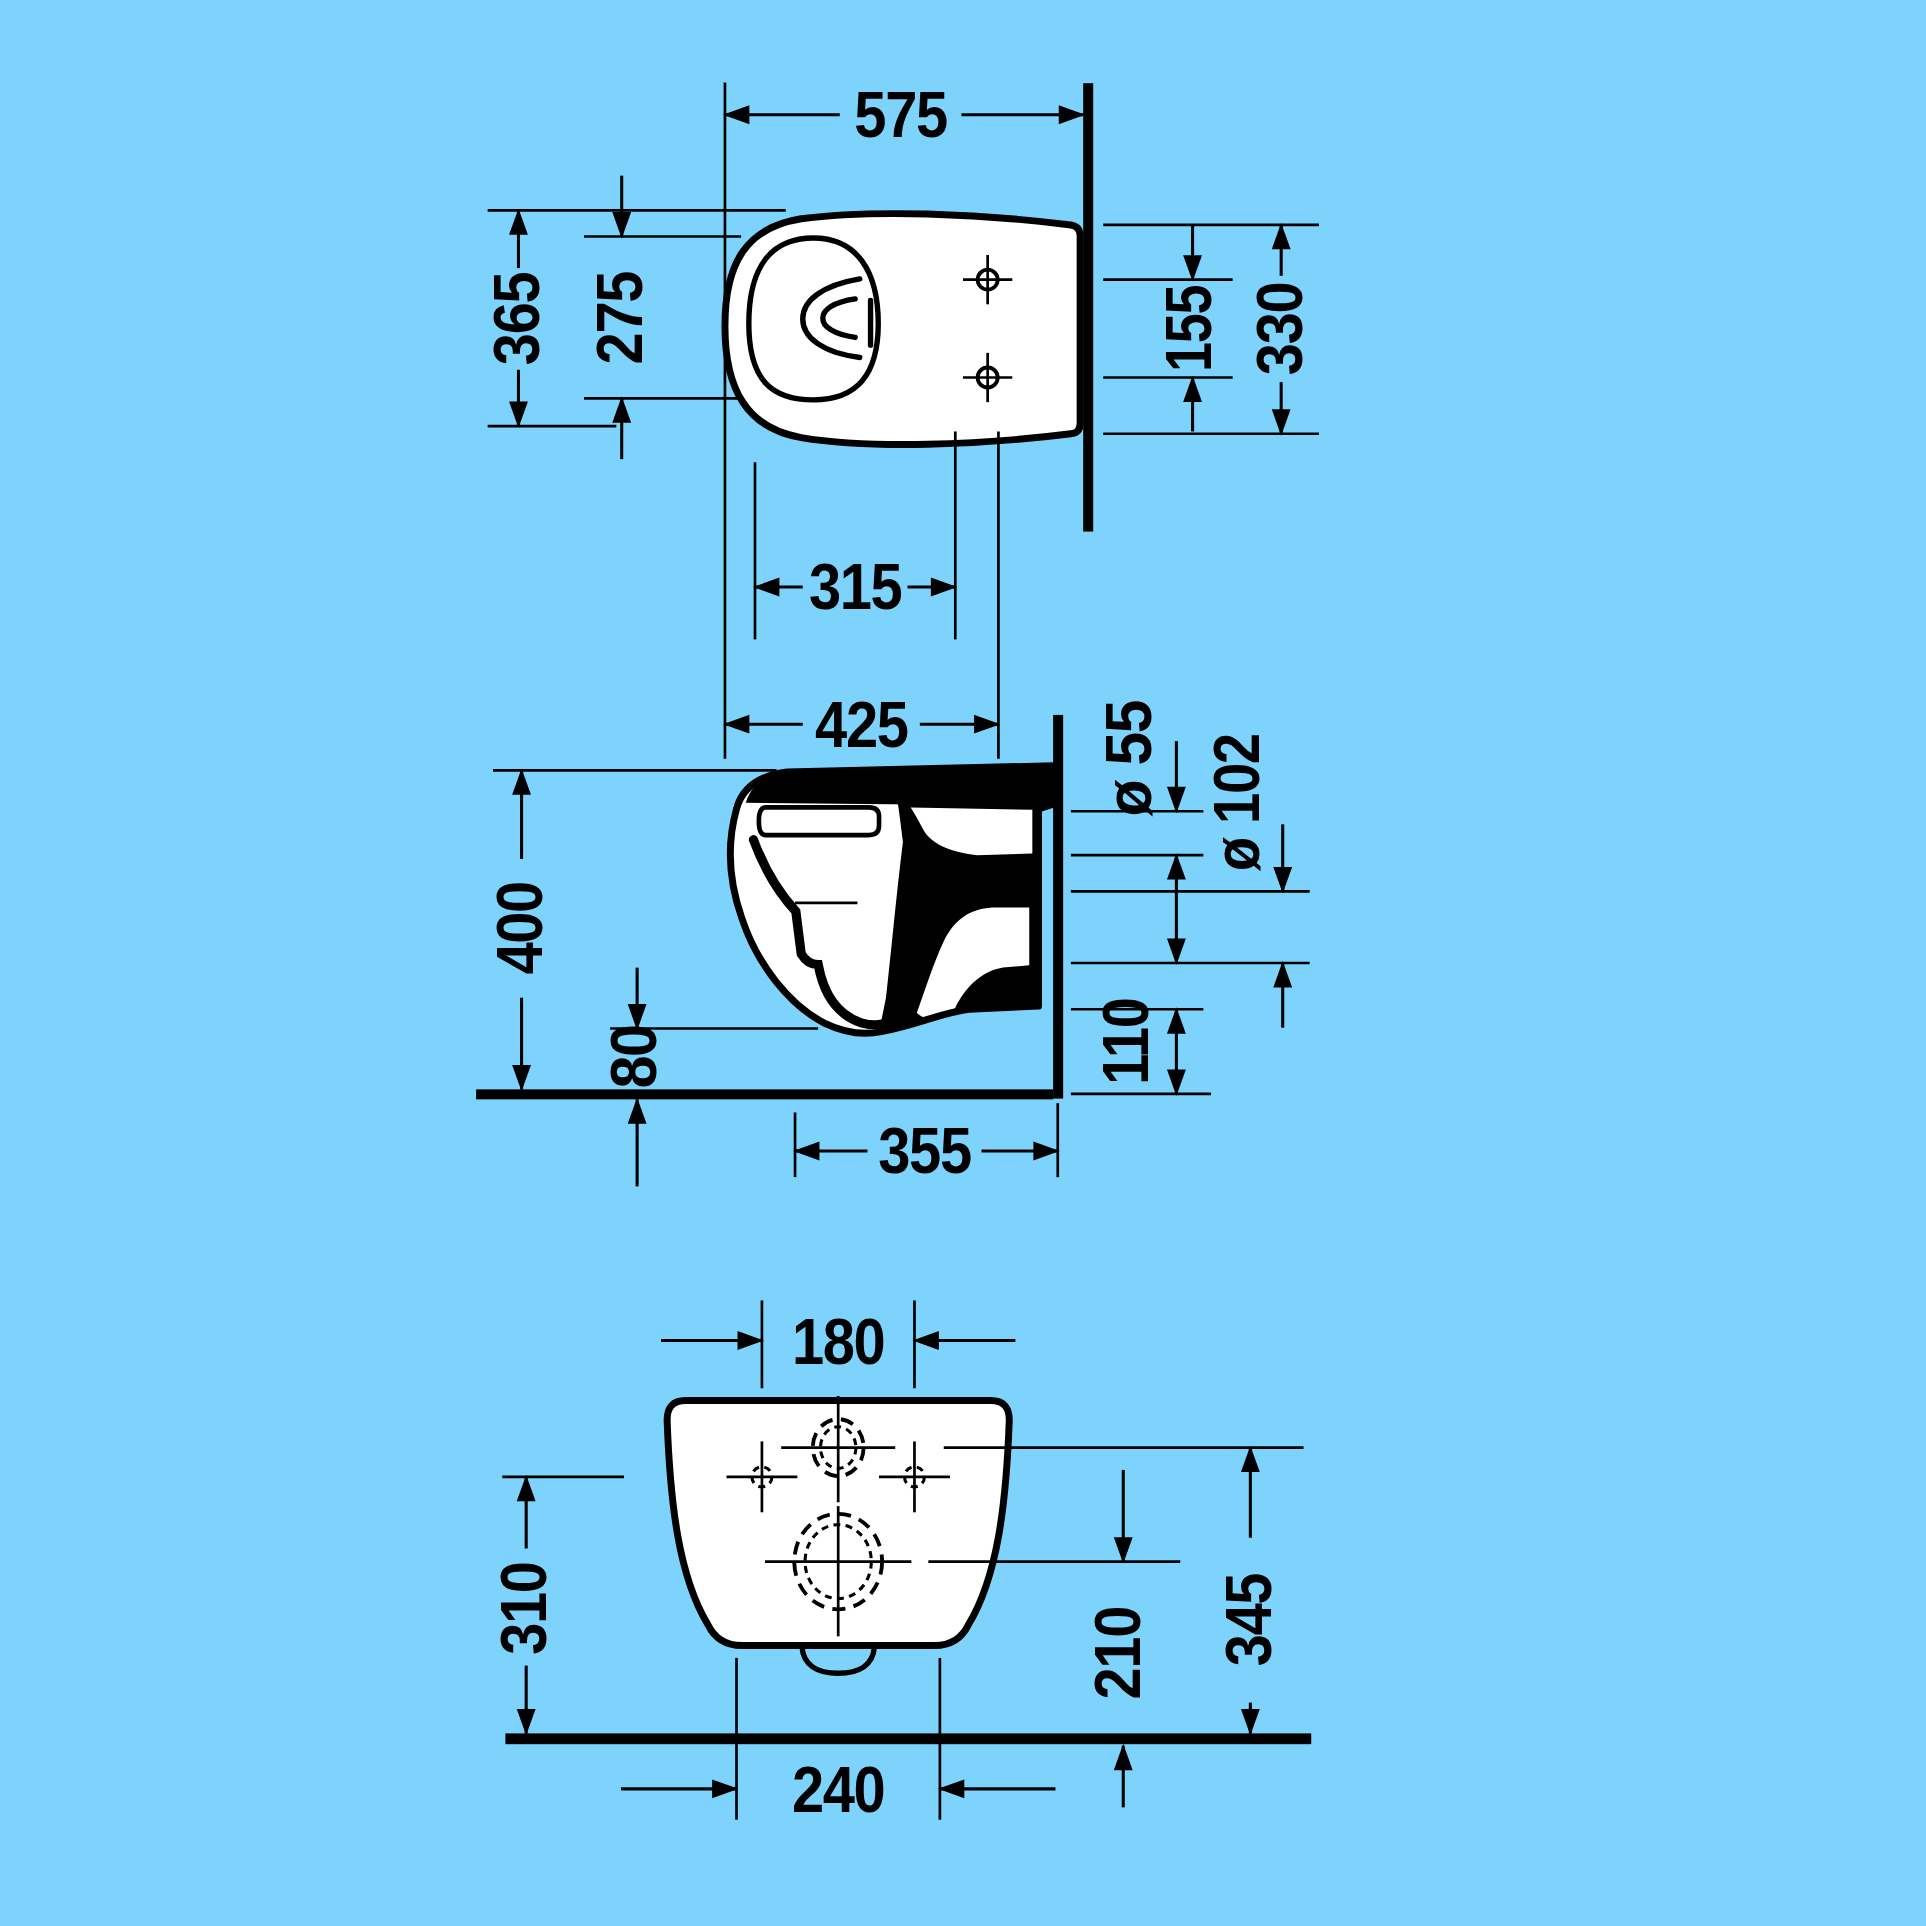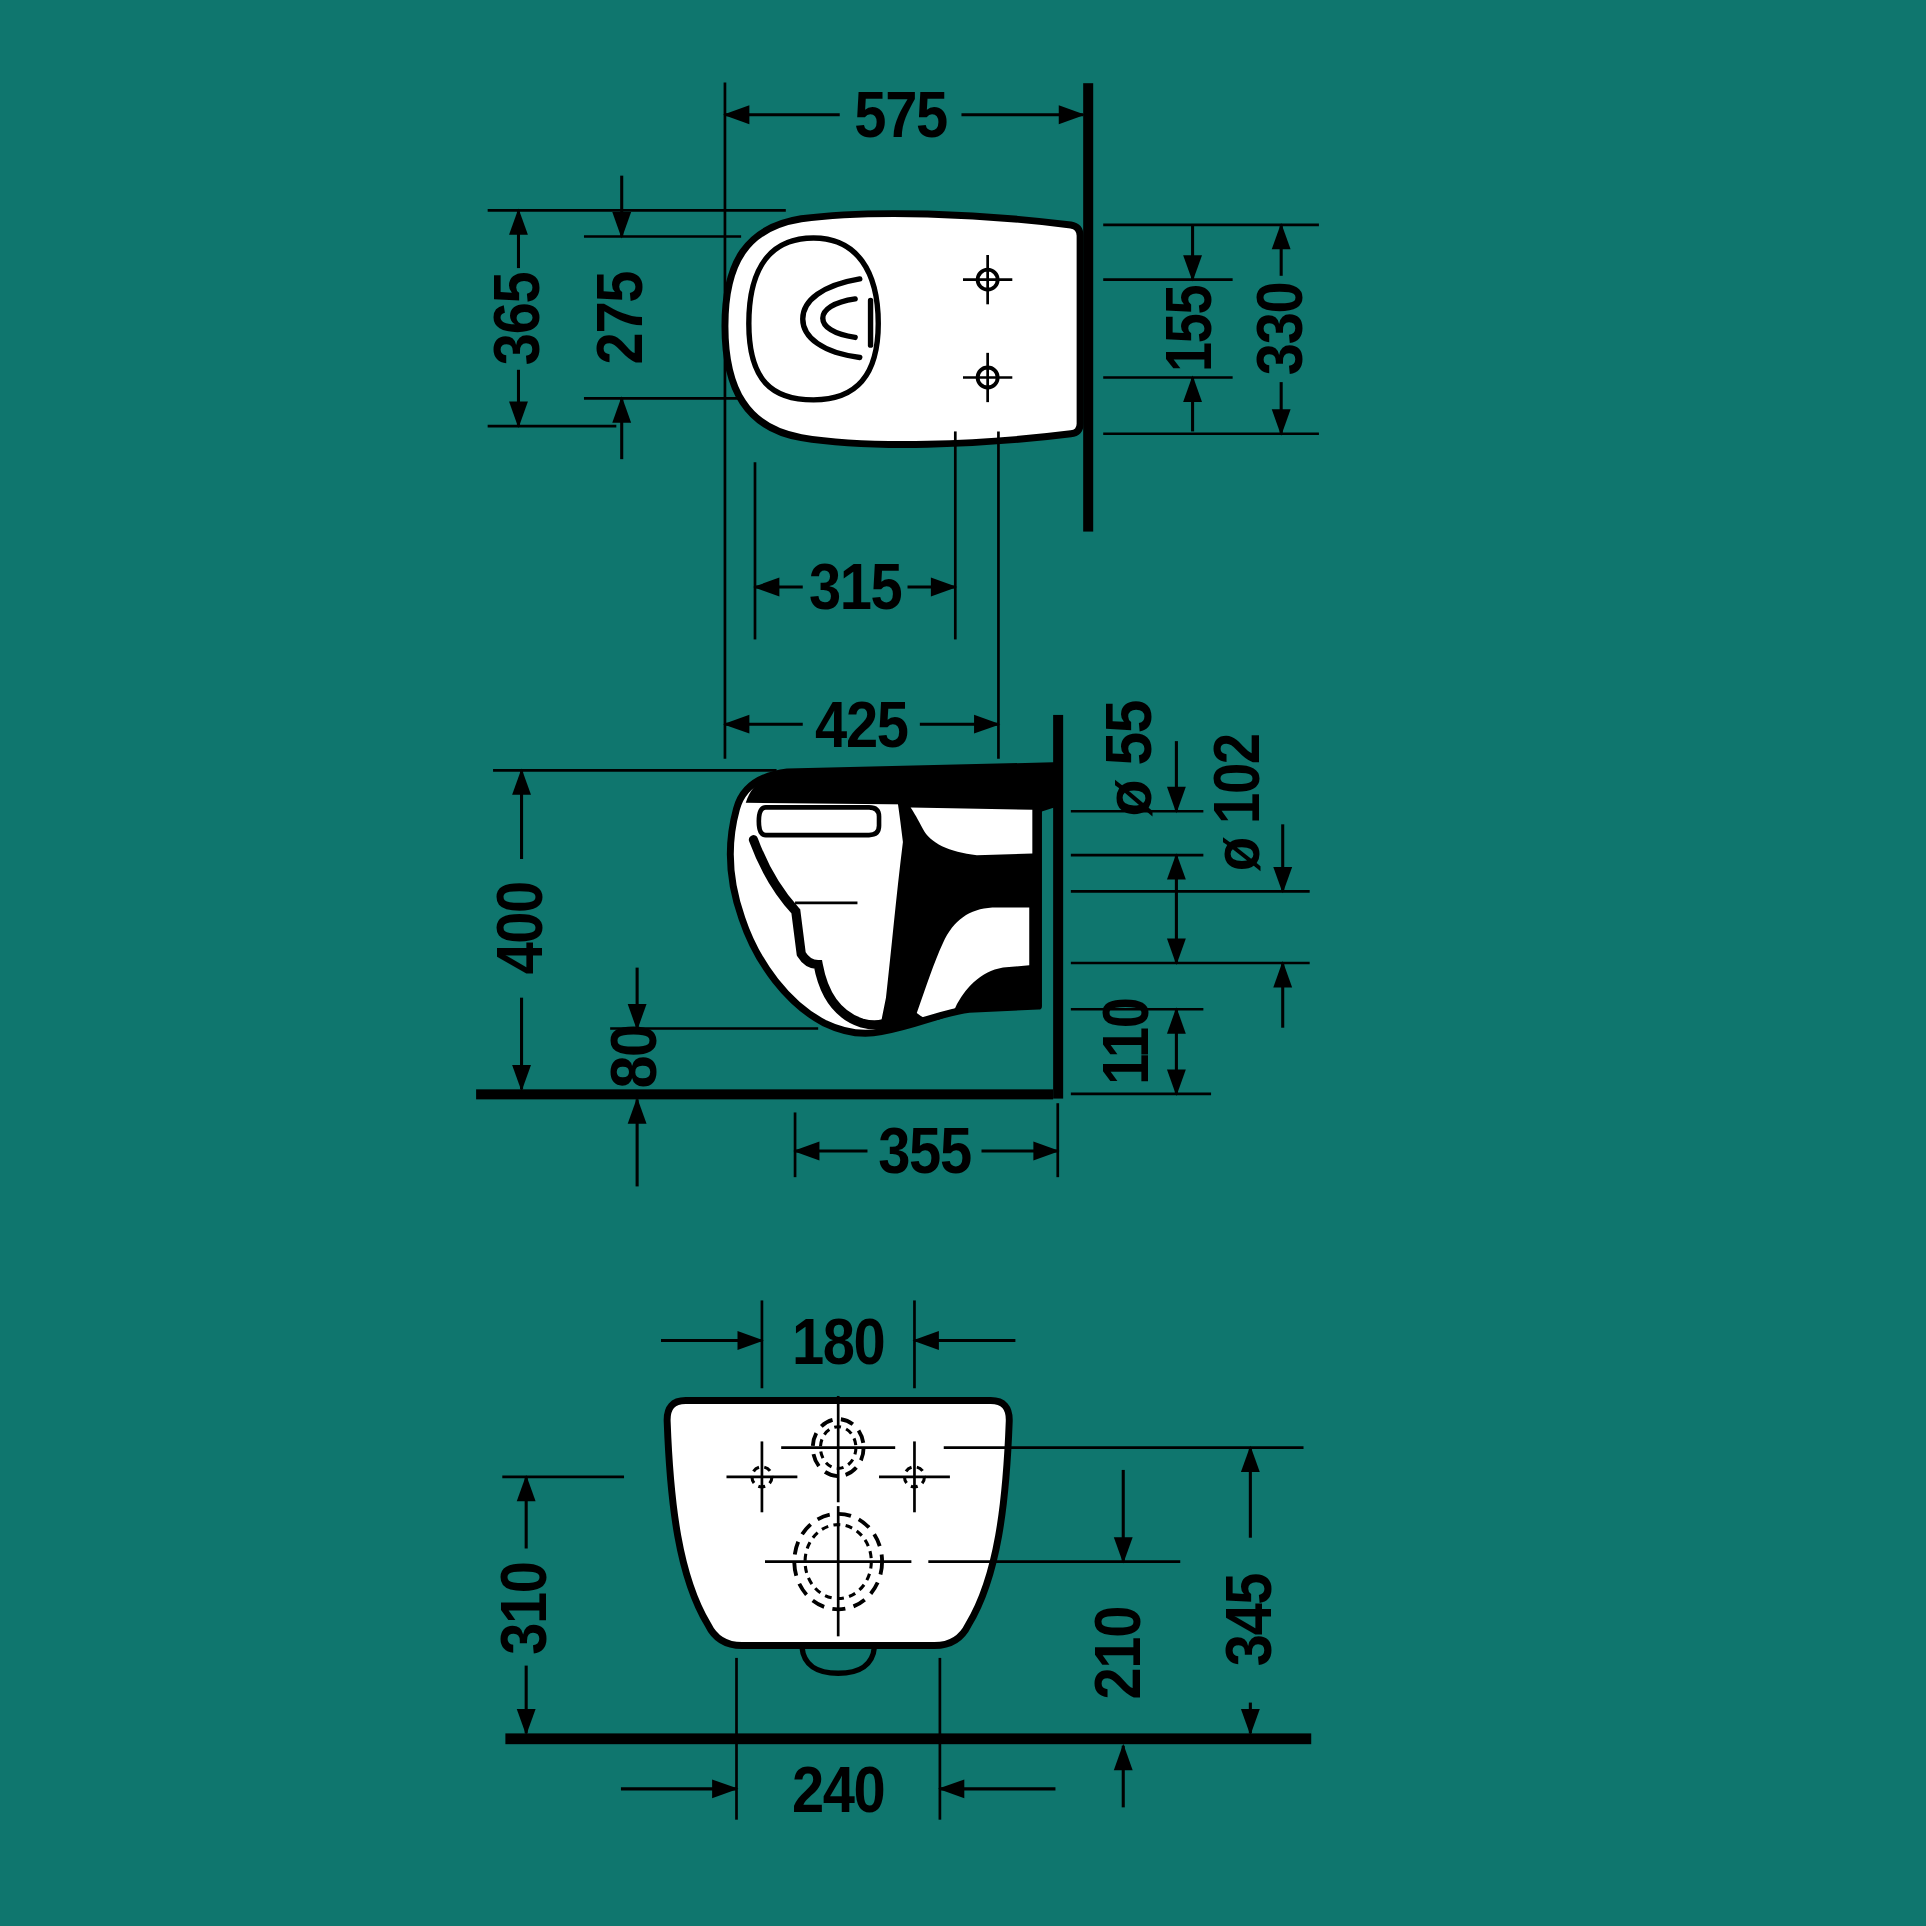--- a/index.html
+++ b/index.html
@@ -7,21 +7,21 @@
     padding: 0;
     background: #ffffff;
     width: 1926px;
     height: 1926px;
     font-family: "Liberation Sans", sans-serif;
   }
   #stage {
     position: relative;
     width: 1926px;
     height: 1926px;
-    background: #0f766e;
+    background: #7dd3fc;
     overflow: hidden;
   }
   svg { display: block; }
   .dimtxt {
     font-family: "Liberation Sans", "DejaVu Sans", sans-serif;
     font-weight: bold;
     font-size: 84px;
     fill: #000000;
     letter-spacing: -2px;
   }

